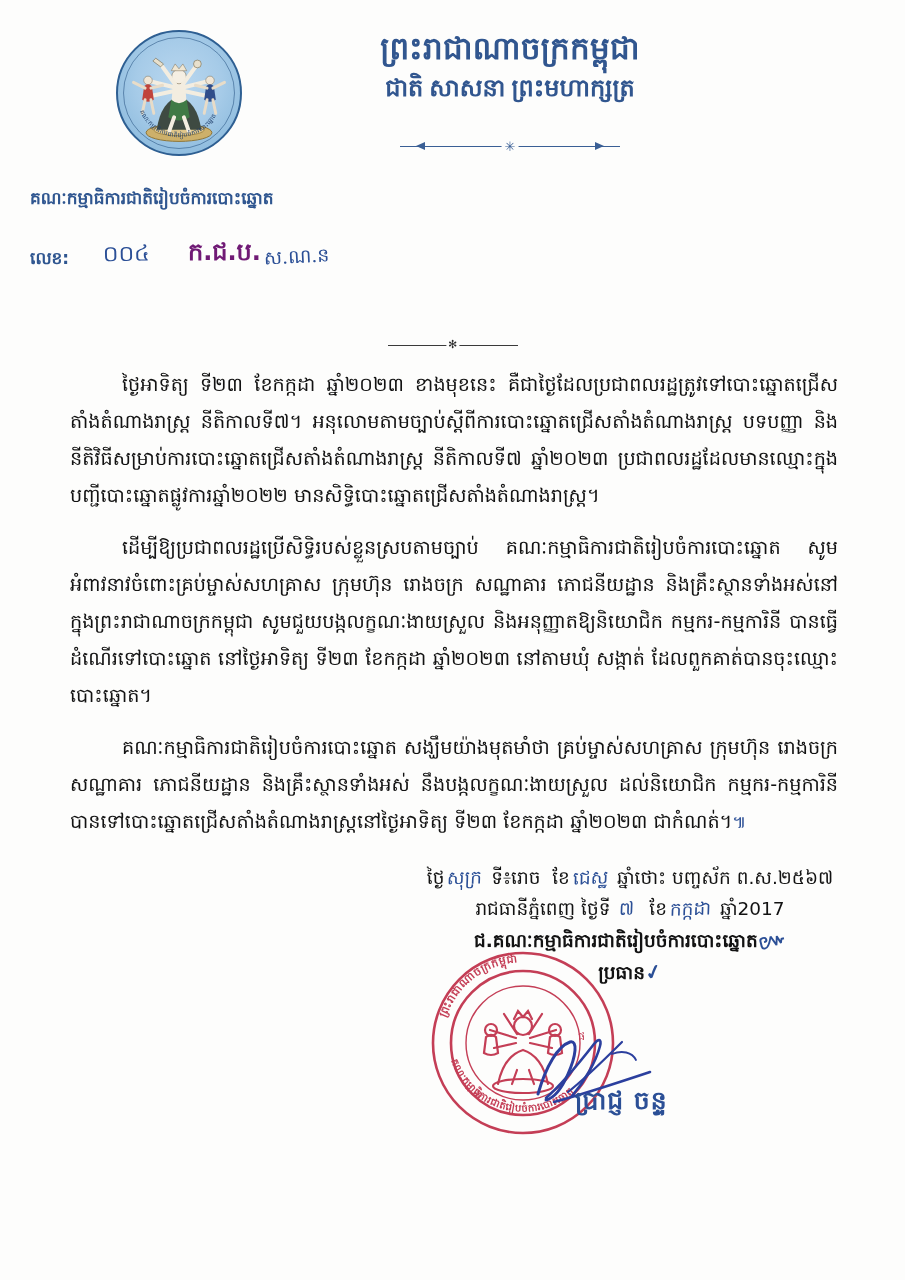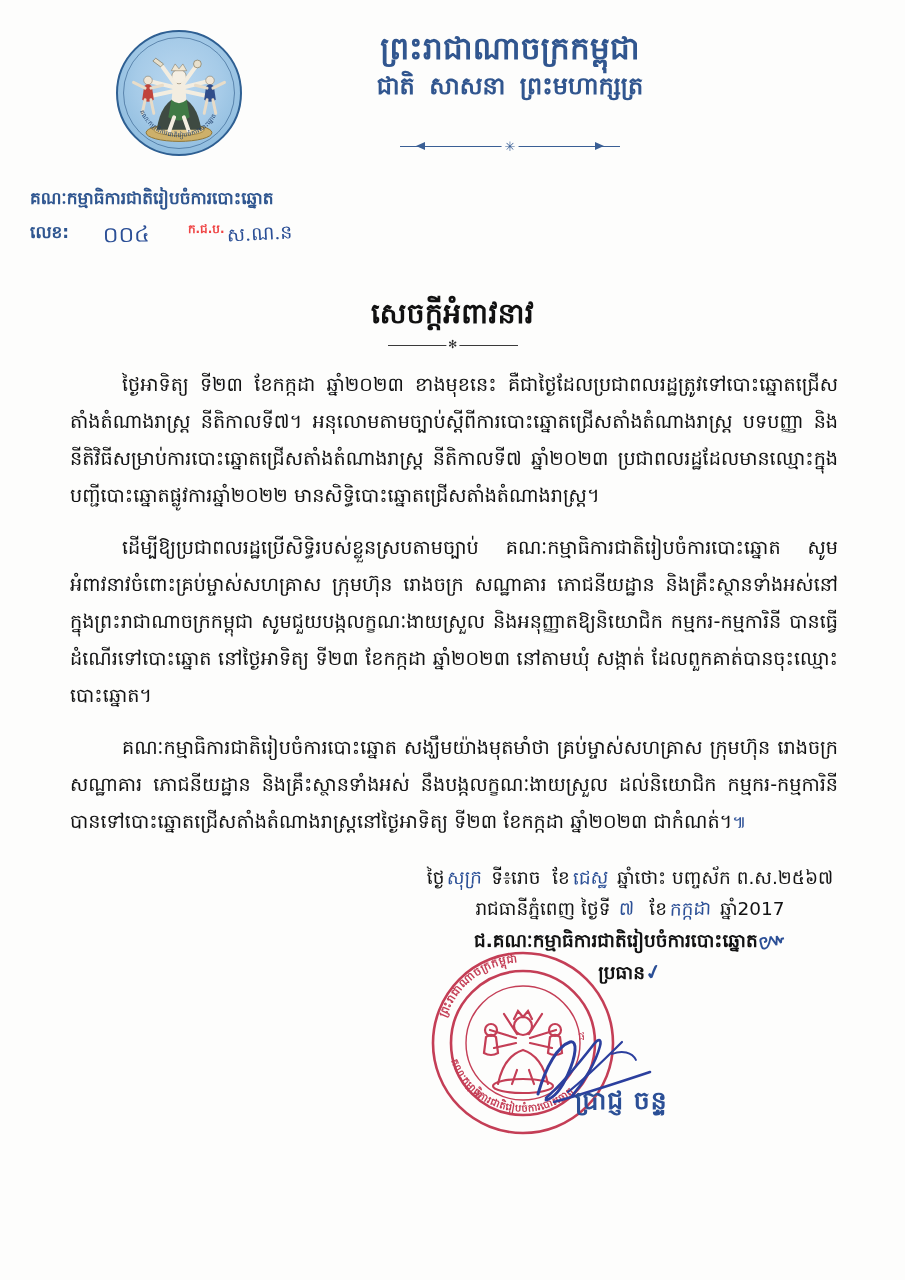--- a/index.html
+++ b/index.html
@@ -59,21 +59,21 @@
   .kingdom-line1 {
     font-family: "DejaVu Sans", sans-serif;
     font-size: 31px;
     font-weight: bold;
     color: #31568f;
     letter-spacing: 0.3px;
     line-height: 1.35;
     white-space: nowrap;
   }
   .kingdom-line2 {
-    font-family: Liberation Mono, monospace;
+    font-family: Liberation Serif, serif;
     font-size: 24px;
     font-weight: bold;
     color: #31568f;
     line-height: 1.5;
     white-space: nowrap;
   }
 
   
   .divider-sm {
     position: absolute;
@@ -117,38 +117,38 @@
   .agency-name {
     font-family: "DejaVu Sans", sans-serif;
     font-size: 17px;
     font-weight: bold;
     color: #2f5690;
     white-space: nowrap;
     line-height: 1.5;
   }
   .agency-num-row {
     display: flex;
-    align-items: flex-start;
-    margin-top: 9px;
+    align-items: flex-end;
+    margin-top: 25px;
     font-family: "DejaVu Sans", sans-serif;
     color: #2f5690;
   }
   .num-label { font-size: 17px; font-weight: bold; }
   .num-value {
     font-size: 22px;
     margin-left: 34px;
     color: #2b4f96;
     font-family: "DejaVu Serif", serif;
     transform: rotate(-1.2deg);
   }
   .num-code {
-    font-size: 12px;
+    font-size: 24px;
     font-weight: bold;
     margin-left: 38px;
-    color: #ef4444;
+    color: #701a75;
   }
   .num-code-hand {
     font-size: 19px;
     margin-left: 3px;
     color: #2b4f96;
     font-family: "DejaVu Serif", serif;
     transform: rotate(-3deg);
     display: inline-block;
   }
 
@@ -367,23 +367,20 @@
   <div class="agency">
     <div class="agency-name">គណៈកម្មាធិការជាតិរៀបចំការបោះឆ្នោត</div>
     <div class="agency-num-row">
       <span class="num-label">លេខ:</span>
       <span class="num-value">០០៤</span>
       <span class="num-code">ក.ជ.ប.</span>
       <span class="num-code-hand">ស.ណ.ន</span>
     </div>
   </div>
 
-  <div class="doc-title-wrap">
-    <div class="doc-title">សេចក្តីអំពាវនាវ</div>
-  </div>
   <div class="divider-title">
     <span class="bar"></span>
     <span class="gem">✻</span>
   </div>
 
   <div class="body-zone" id="body-zone">
       <div class="para"><b>ថ្ងៃអាទិត្យ ទី២៣ ខែកក្កដា ឆ្នាំ២០២៣</b><span> ខាងមុខនេះ គឺជាថ្ងៃដែលប្រជាពលរដ្ឋត្រូវទៅបោះឆ្នោតជ្រើសតាំងតំណាងរាស្ត្រ នីតិកាលទី៧។ អនុលោមតាមច្បាប់ស្តីពីការបោះឆ្នោតជ្រើសតាំងតំណាងរាស្ត្រ បទបញ្ញា និងនីតិវិធីសម្រាប់ការបោះឆ្នោតជ្រើសតាំងតំណាងរាស្ត្រ នីតិកាលទី៧ ឆ្នាំ២០២៣ ប្រជាពលរដ្ឋដែលមានឈ្មោះក្នុងបញ្ជីបោះឆ្នោតផ្លូវការឆ្នាំ២០២២ មានសិទ្ធិបោះឆ្នោតជ្រើសតាំងតំណាងរាស្ត្រ។</span></div>
       <div class="para"><span>ដើម្បីឱ្យប្រជាពលរដ្ឋប្រើសិទ្ធិរបស់ខ្លួនស្របតាមច្បាប់ </span><b>គណៈកម្មាធិការជាតិរៀបចំការបោះឆ្នោត</b><span> សូមអំពាវនាវចំពោះគ្រប់ម្ចាស់សហគ្រាស ក្រុមហ៊ុន រោងចក្រ សណ្ឋាគារ ភោជនីយដ្ឋាន និងគ្រឹះស្ថានទាំងអស់នៅក្នុងព្រះរាជាណាចក្រកម្ពុជា សូមជួយបង្កលក្ខណៈងាយស្រួល និងអនុញ្ញាតឱ្យនិយោជិក កម្មករ-កម្មការិនី បានធ្វើដំណើរទៅបោះឆ្នោត នៅ</span><b>ថ្ងៃអាទិត្យ ទី២៣ ខែកក្កដា ឆ្នាំ២០២៣</b><span> នៅតាមឃុំ សង្កាត់ ដែលពួកគាត់បានចុះឈ្មោះបោះឆ្នោត។</span></div>
       <div class="para"><b>គណៈកម្មាធិការជាតិរៀបចំការបោះឆ្នោត</b><span> សង្ឃឹមយ៉ាងមុតមាំថា គ្រប់ម្ចាស់សហគ្រាស ក្រុមហ៊ុន រោងចក្រ សណ្ឋាគារ ភោជនីយដ្ឋាន និងគ្រឹះស្ថានទាំងអស់ នឹងបង្កលក្ខណៈងាយស្រួល ដល់និយោជិក កម្មករ-កម្មការិនីបានទៅបោះឆ្នោតជ្រើសតាំងតំណាងរាស្ត្រនៅ</span><b>ថ្ងៃអាទិត្យ ទី២៣ ខែកក្កដា ឆ្នាំ២០២៣</b><span> ជាកំណត់។</span><span class="endmark">៕</span></div>
     </div>

